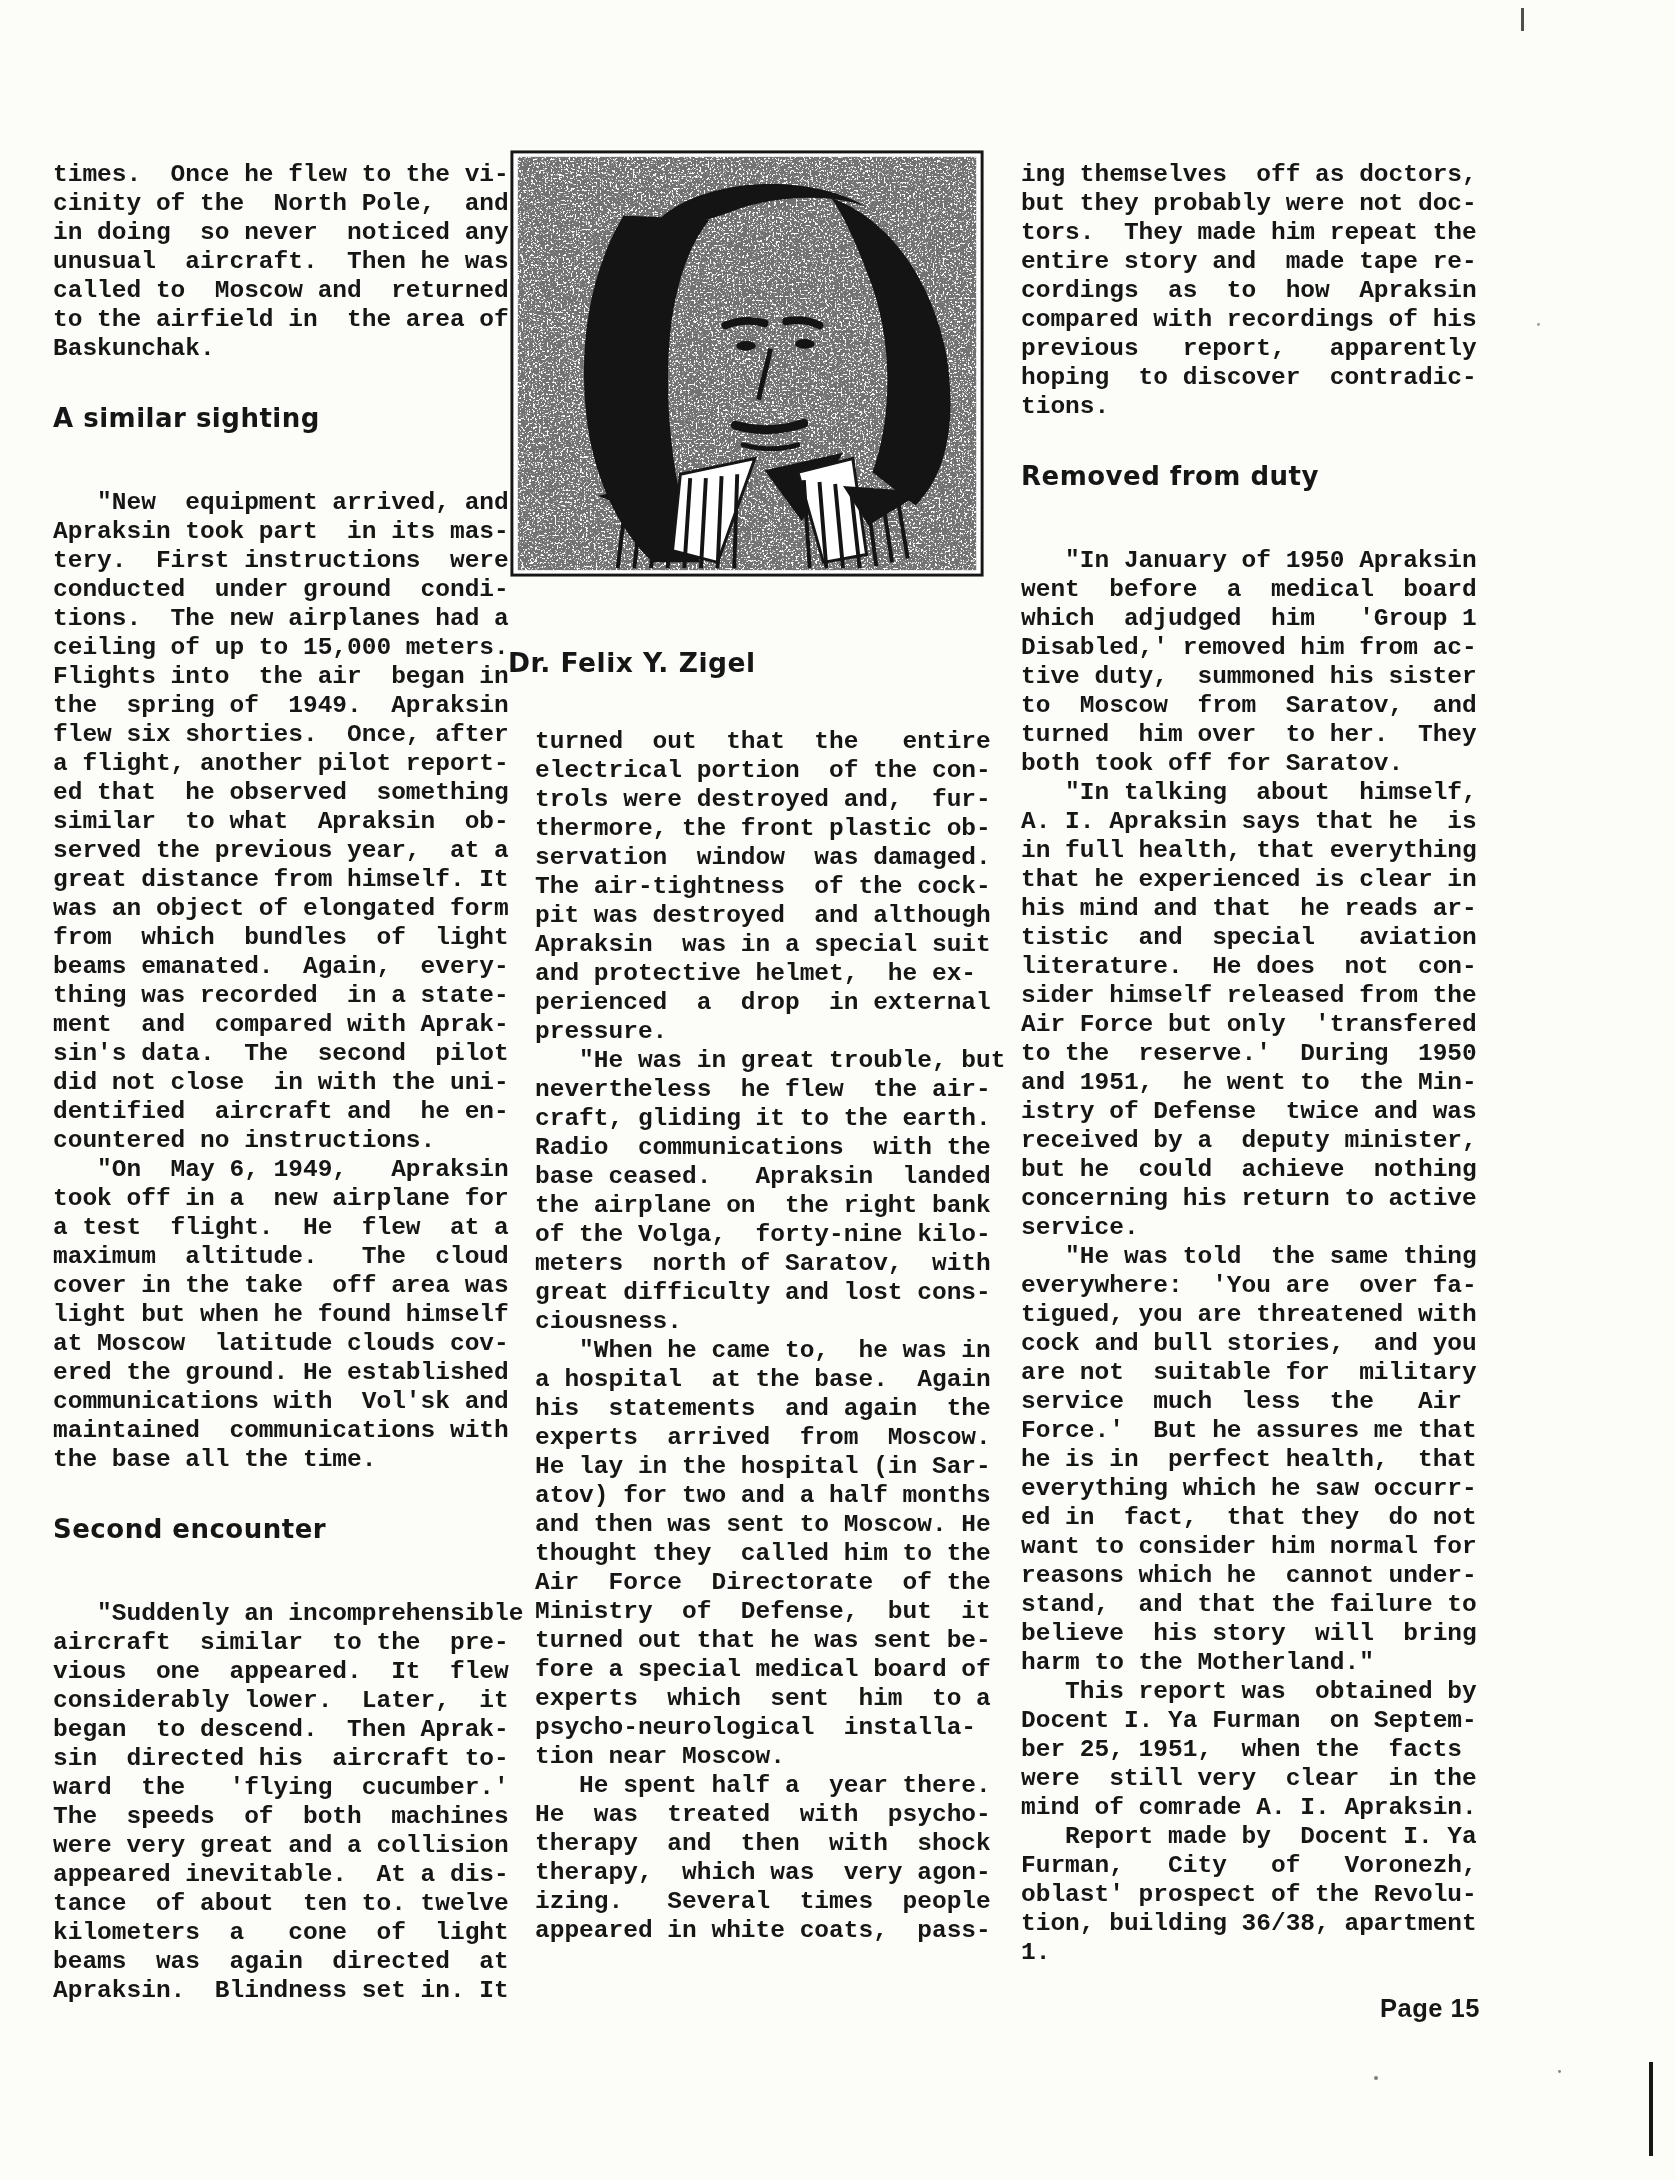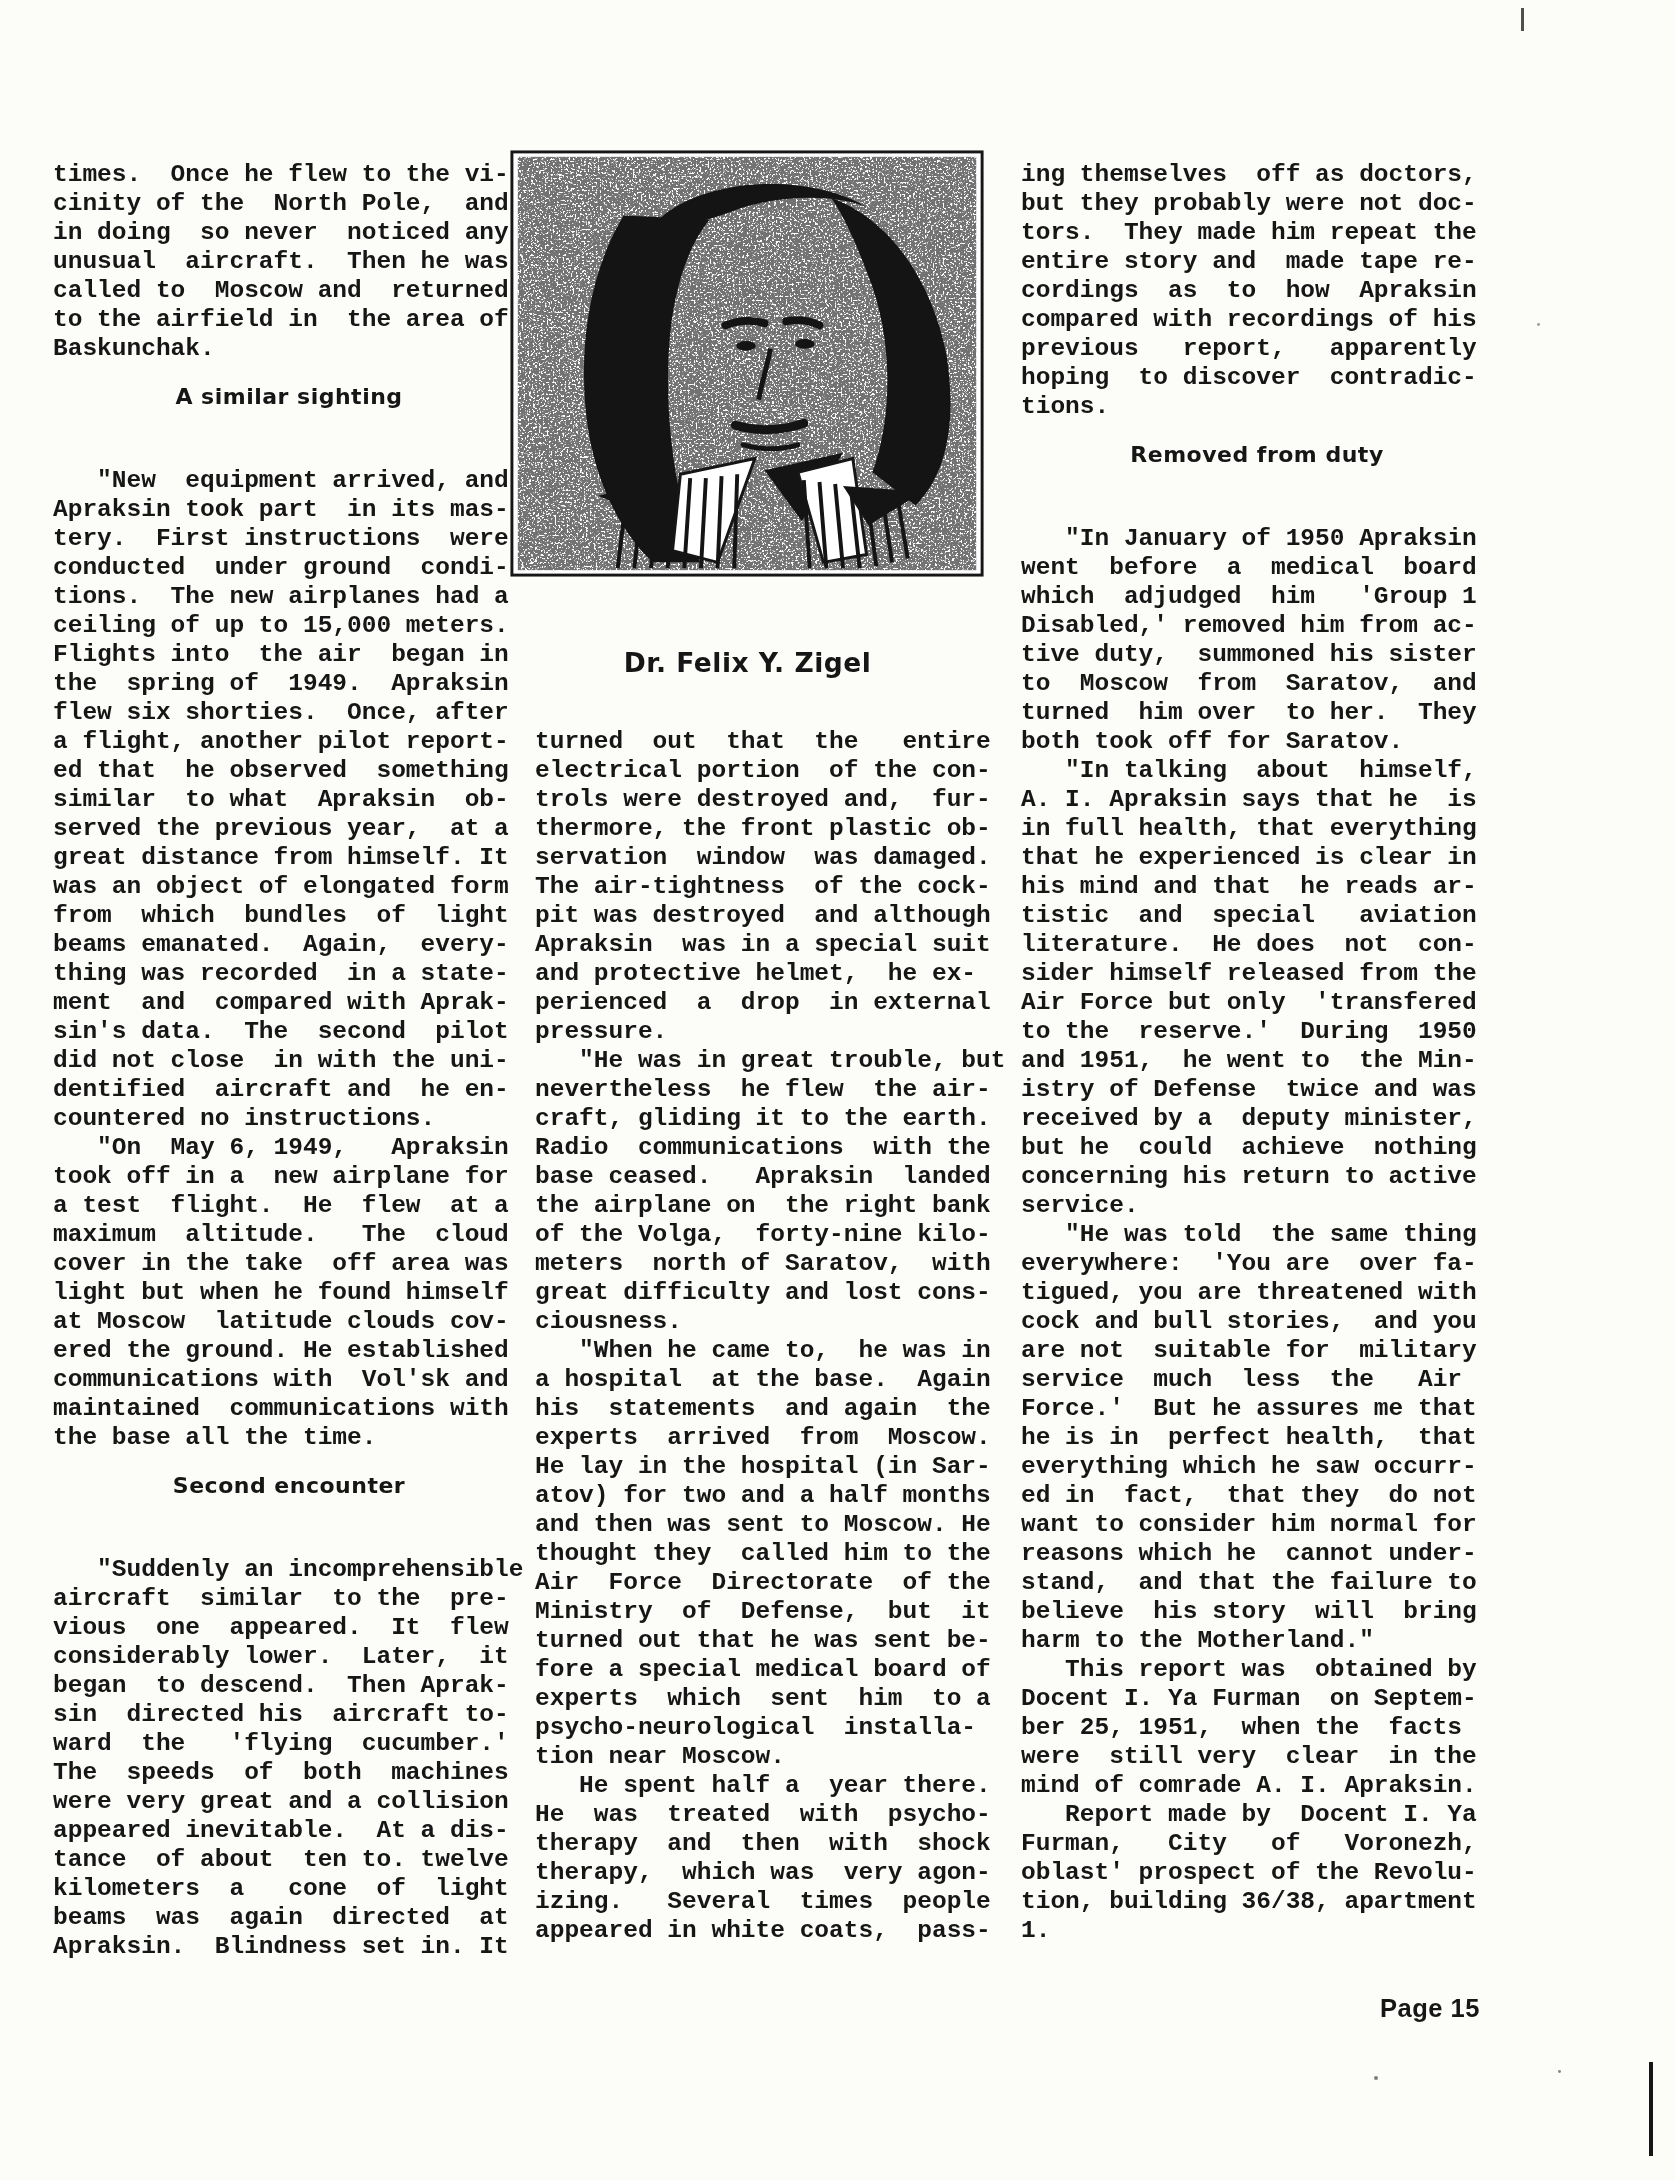--- a/index.html
+++ b/index.html
@@ -11,27 +11,27 @@
   .col{position:absolute;width:472px;}
   #col1{left:53px;top:160px;}
   #col2{left:535px;top:727px;}
   #col3{left:1021px;top:160px;}
   .tline{
     white-space:pre;font-size:24.5px;line-height:29px;height:29px;
     font-weight:700;letter-spacing:0px;
   }
   .heading{
     font-family:"DejaVu Sans","Liberation Sans",sans-serif;
-    font-weight:800;font-size:22px;line-height:29px;
-    text-align:center;letter-spacing:0.5px;
-    margin:19px 0 55px 0;
+    font-weight:800;font-size:26px;line-height:29px;
+    text-align:left;letter-spacing:0.5px;
+    margin:41px 0 55px 0;
   }
   #photo-figure{position:absolute;left:508px;top:147px;width:479px;height:433px;}
   #photo-caption{
-    position:absolute;left:508px;top:647px;width:479px;text-align:center;
+    position:absolute;left:508px;top:647px;width:479px;text-align:left;
     font-family:"DejaVu Sans","Liberation Sans",sans-serif;
     font-weight:800;font-size:26.5px;letter-spacing:0.5px;
   }
   #page-footer{
     position:absolute;left:1380px;top:1994px;
     font-family:Liberation Sans, sans-serif;
     font-weight:800;font-size:25.5px;letter-spacing:0.5px;
   }
   .artifact{position:absolute;background:#161616;}
   #edge-line{left:1649px;top:2062px;width:3.9px;height:94px;}

